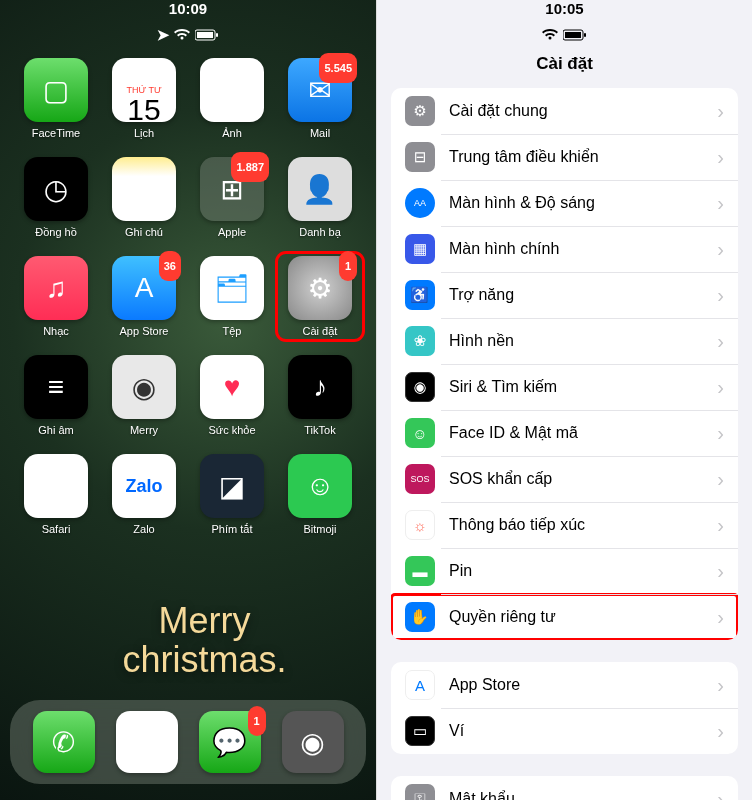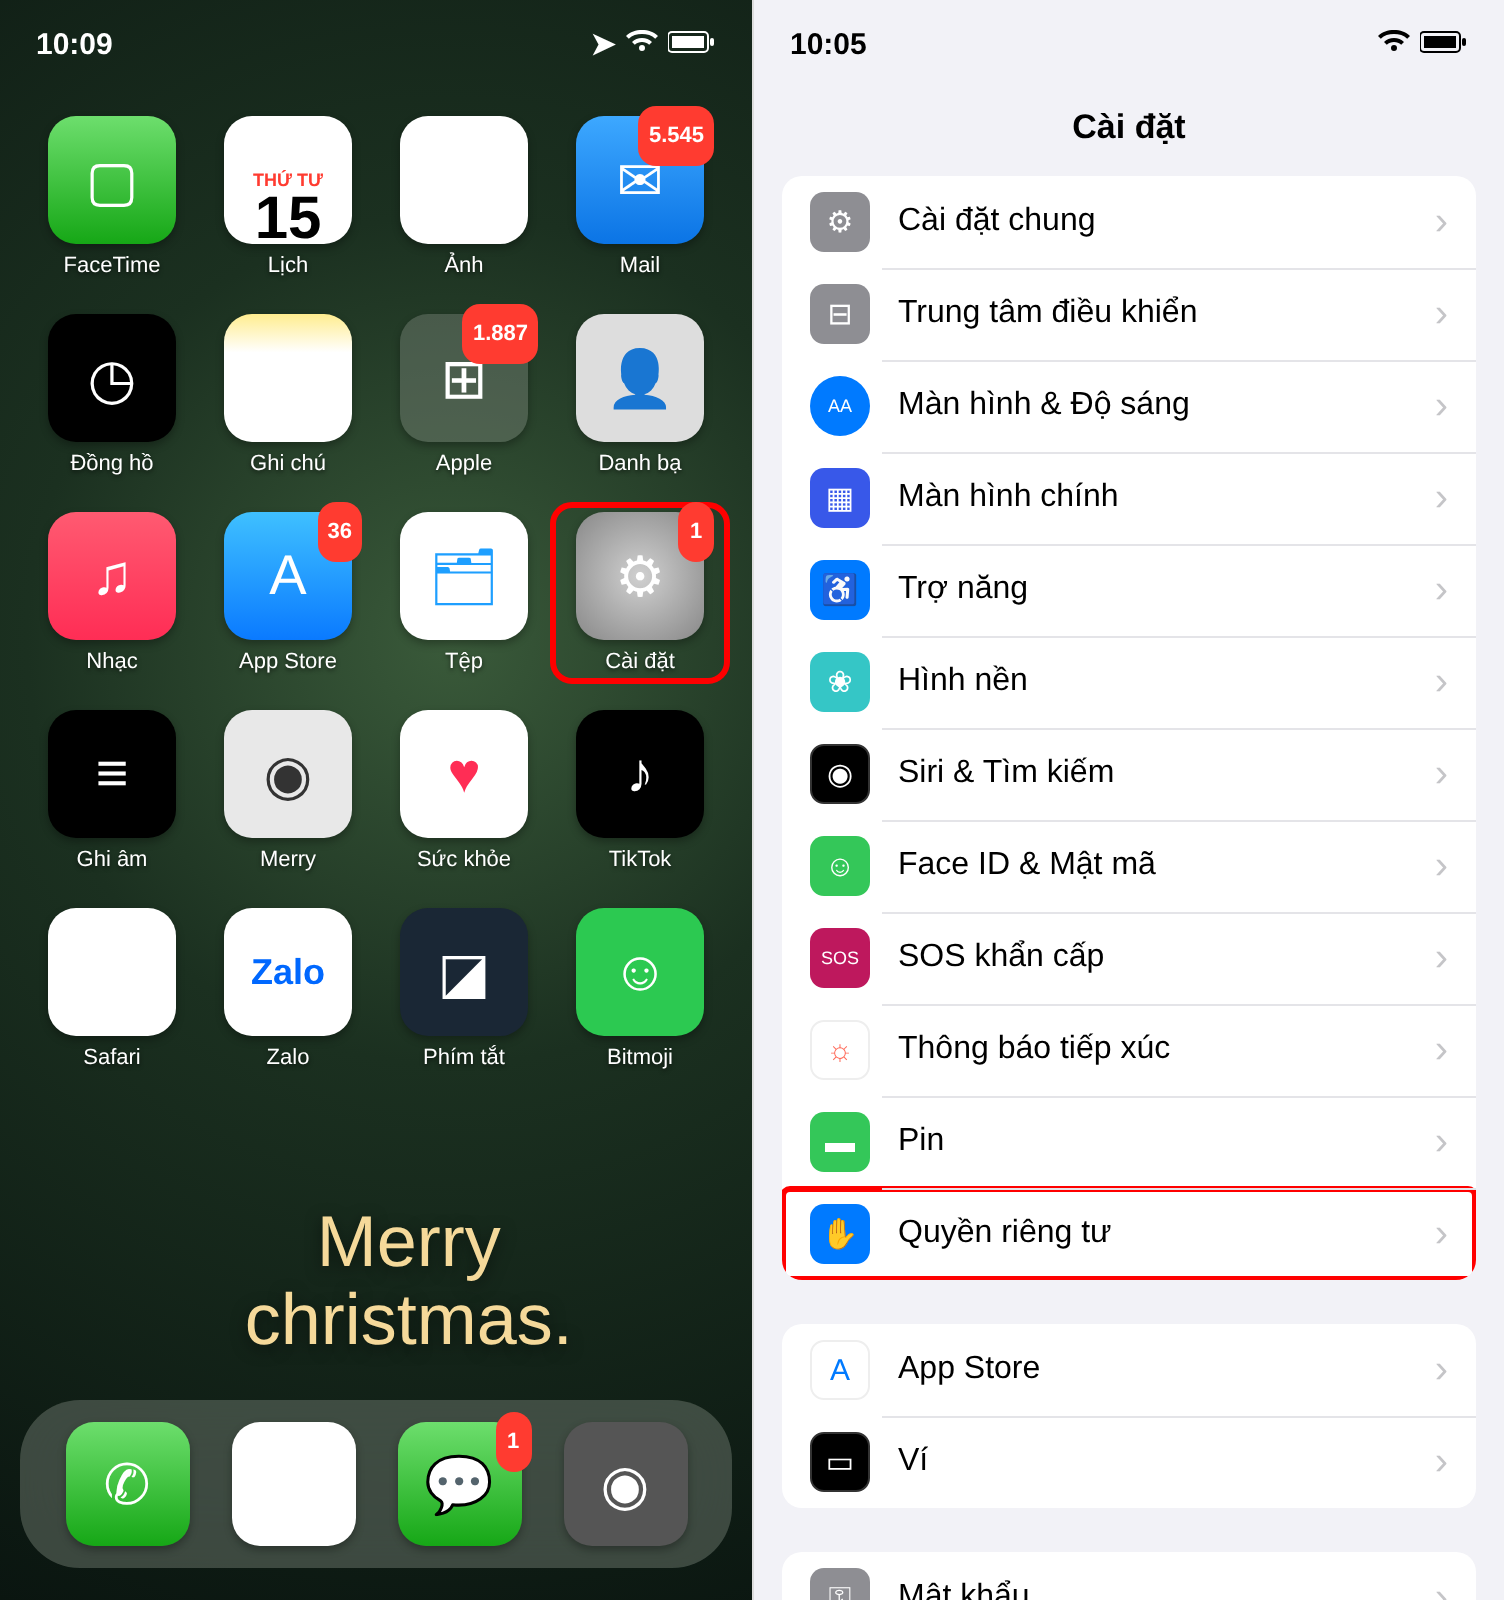--- a/index.html
+++ b/index.html
@@ -3,21 +3,21 @@
 <meta charset="utf-8">
 <style>
 * { margin: 0; padding: 0; box-sizing: border-box; font-family: -apple-system, "Helvetica Neue", Arial, sans-serif; }
 body { display: flex; background: #fff; width: 753px; height: 800px; }
 
 .phone { width: 376px; height: 800px; position: relative; overflow: hidden; }
 .phone.left { background: radial-gradient(circle at 60% 40%, #3a5a3a 0%, #1b3020 40%, #0a1510 100%); color: #fff; }
 .phone.right { background: #f2f2f7; color: #000; border-left: 1px solid #ddd; }
 
 
-.status { position: absolute; top: 0; left: 0; right: 0; height: 44px; display: flex; justify-content: space-between; align-items: center; padding: 0 18px; font-size: 15px; font-weight: 600; z-index: 10; }
+.status { position: absolute; top: 0; left: 0; right: 0; height: 44px; display: flex; justify-content: space-between; align-items: center; padding: 0 18px; font-size: 15px; font-weight: 600; z-index: 10; flex-direction: column; }
 .status-right { display: flex; align-items: center; gap: 5px; }
 .right .status { color: #000; }
 
 
 .home-grid { position: absolute; top: 58px; left: 0; right: 0; padding: 0 16px; display: grid; grid-template-columns: repeat(4, 1fr); gap: 18px 8px; }
 .app { display: flex; flex-direction: column; align-items: center; position: relative; }
 .app-icon { width: 64px; height: 64px; border-radius: 14px; background: #888; position: relative; display: flex; align-items: center; justify-content: center; font-size: 28px; color: #fff; box-shadow: 0 2px 4px rgba(0,0,0,0.3); }
 .app-label { font-size: 11px; color: #fff; margin-top: 5px; text-shadow: 0 1px 2px rgba(0,0,0,0.6); white-space: nowrap; }
 .badge { position: absolute; top: -5px; right: -5px; background: #ff3b30; color: #fff; font-size: 11px; font-weight: 600; min-width: 18px; height: 30px; border-radius: 9px; padding: 0 5px; display: flex; align-items: center; justify-content: center; }
 .badge.wide { min-width: 30px; }
@@ -50,22 +50,22 @@
 .i-tiktok { background: #000; }
 .i-safari { background: #fff; }
 .i-zalo { background: #fff; color: #0068ff; font-size: 18px; font-weight:700;}
 .i-shortcuts { background: #1a2735; }
 .i-bitmoji { background: #2cc951; }
 .i-phone { background: linear-gradient(#6dde6d,#16a716); }
 .i-messages { background: linear-gradient(#6dde6d,#16a716); }
 .i-cam2 { background: #555; }
 
 
-.cal-day { font-size: 9px; color: #ff3b30; font-weight: 700; margin-top: 29px;}
-.cal-date { font-size: 30px; color: #000; font-weight: 700; line-height: 1;}
+.cal-day { font-size: 9px; color: #ff3b30; font-weight: 400; margin-top: 29px;}
+.cal-date { font-size: 30px; color: #000; font-weight: 400; line-height: 1;}
 
 
 .settings-header { position: absolute; top: 44px; left: 0; right: 0; text-align: center; font-size: 17px; font-weight: 600; padding: 10px 0 14px; }
 .settings-list { position: absolute; top: 88px; left: 0; right: 0; bottom: 0; overflow: hidden; }
 .group { background: #fff; border-radius: 10px; margin: 0 14px 22px; overflow: hidden; }
 .row { display: flex; align-items: center; height: 46px; padding: 0 14px; position: relative; }
 .row + .row::before { content: ""; position: absolute; left: 50px; right: 0; top: 0; height: 1px; background: #e4e4e8; }
 .row-icon { width: 30px; height: 30px; border-radius: 7px; display: flex; align-items: center; justify-content: center; font-size: 15px; color: #fff; margin-right: 14px; flex-shrink: 0; }
 .row-label { flex: 1; font-size: 16px; }
 .chevron { color: #c5c5c8; font-size: 20px; }

